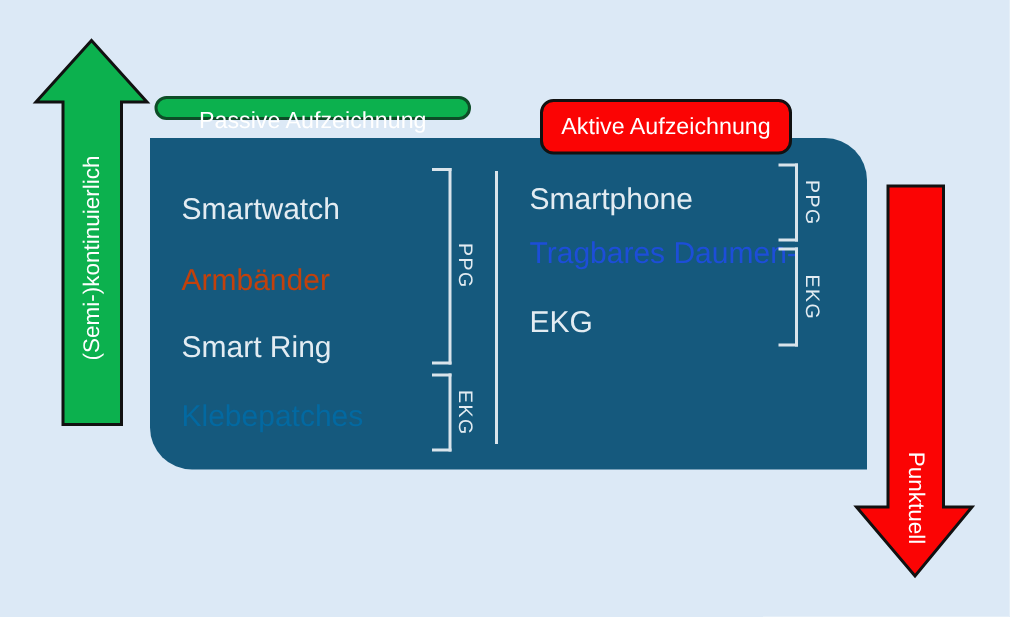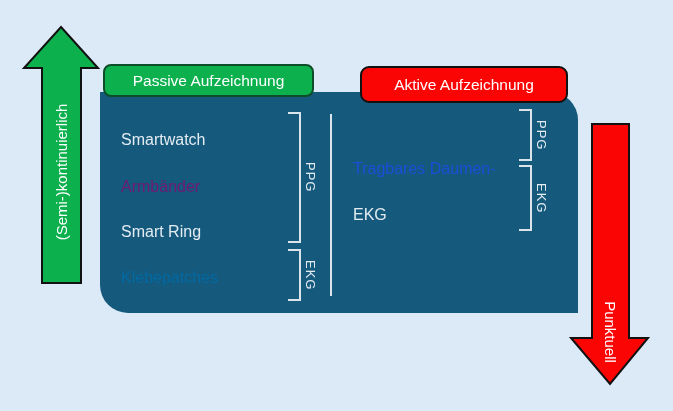--- a/index.html
+++ b/index.html
@@ -3,23 +3,23 @@
 <meta charset="utf-8">
 <style>
   html,body{margin:0;padding:0;}
   body{font-family:"Liberation Sans",sans-serif;}
   .canvas{position:relative;width:673px;height:411px;overflow:hidden;}
   .layer{position:absolute;left:0;top:0;}
   .box{position:absolute;left:100px;top:92px;width:478px;height:221px;
        border-radius:0 28px 0 28px;z-index:2;}
   .hdr{position:absolute;z-index:3;box-sizing:border-box;text-align:center;
        color:#ffffff;font-size:15.5px;border-radius:8px;}
-  .hdr-passive{left:103px;top:64px;width:211px;height:33px;line-height:30px;}
-  .hdr-active{left:360px;top:66px;width:208px;height:37px;line-height:33px;border-radius:9px;}
-  .item{position:absolute;z-index:4;font-size:16px;line-height:20px;white-space:nowrap;}
+  .hdr-passive{left:103px;top:64px;width:211px;height:16px;line-height:30px;}
+  .hdr-active{left:360px;top:66px;width:168px;height:37px;line-height:33px;border-radius:9px;}
+  .item{position:absolute;z-index:4;font-size:20px;line-height:20px;white-space:nowrap;}
   .bracket{position:absolute;z-index:4;box-sizing:border-box;
            border-style:solid;border-width:2px 2px 2px 0;border-left:none;}
   .vlabel{position:absolute;z-index:4;writing-mode:vertical-rl;text-align:center;
           font-size:13px;letter-spacing:1px;}
   .divider{position:absolute;z-index:4;width:2px;}
   .arrow-text{position:absolute;z-index:5;text-align:center;color:#ffffff;
               font-size:15px;line-height:20px;white-space:nowrap;}
   .arrow-text.up{transform:rotate(-90deg);}
   .arrow-text.down{transform:rotate(90deg);}
   svg{display:block;}
@@ -36,31 +36,32 @@
 
   <div class="arrow-text up" style="left:-58px;top:162px;width:240px;height:20px;">(Semi-)kontinuierlich</div>
   <div class="arrow-text down" style="left:540px;top:322px;width:140px;height:20px;">Punktuell</div>
 
   <div class="box" style="background-color: rgb(21, 89, 125);"></div>
 
   <div class="hdr hdr-passive" style="border: 2px solid rgb(13, 77, 39); background-color: rgb(12, 177, 78);">Passive Aufzeichnung</div>
   <div class="hdr hdr-active" style="border: 2px solid rgb(17, 17, 17); background-color: rgb(251, 4, 4);">Aktive Aufzeichnung</div>
 
   <div class="item" style="left: 121px; top: 130px; color: rgb(227, 236, 242);">Smartwatch</div>
-  <div class="item" style="left: 121px; top: 177px; color: #701a75; text-align: right;">Armbänder</div>
+  <div class="item" style="left: 121px; top: 177px; color: #c2410c; text-align: right;">Armbänder</div>
   <div class="item" style="left: 121px; top: 222px; color: rgb(227, 236, 242); text-align: right;">Smart Ring</div>
   <div class="item" style="left: 121px; top: 268px; color: #0369a1;">Klebepatches</div>
 
   <div class="bracket" style="left: 288px; top: 112px; width: 13px; height: 131px; border-color: rgb(217, 228, 235);"></div>
   <div class="vlabel" style="left: 303px; top: 112px; height: 131px; color: rgb(227, 236, 242);">PPG</div>
   <div class="bracket" style="left: 288px; top: 249px; width: 13px; height: 52px; border-color: rgb(217, 228, 235);"></div>
   <div class="vlabel" style="left: 303px; top: 249px; height: 52px; color: rgb(227, 236, 242);">EKG</div>
 
   <div class="divider" style="left: 330px; top: 114px; height: 182px; z-index: 4; background-color: rgb(217, 228, 235);"></div>
 
+  <div class="item" style="left: 353px; top: 123px; color: rgb(227, 236, 242);">Smartphone</div>
   <div class="item" style="left: 353px; top: 159px; color: #1d4ed8;">Tragbares Daumen-</div>
   <div class="item" style="left: 353px; top: 205px; color: rgb(227, 236, 242);">EKG</div>
 
   <div class="bracket" style="left: 519px; top: 109px; width: 13px; height: 52px; border-color: rgb(217, 228, 235);"></div>
   <div class="vlabel" style="left: 534px; top: 109px; height: 52px; color: rgb(227, 236, 242);">PPG</div>
   <div class="bracket" style="left: 519px; top: 165px; width: 13px; height: 66px; border-color: rgb(217, 228, 235);"></div>
   <div class="vlabel" style="left: 534px; top: 165px; height: 66px; color: rgb(227, 236, 242);">EKG</div>
 
 </div>
 

